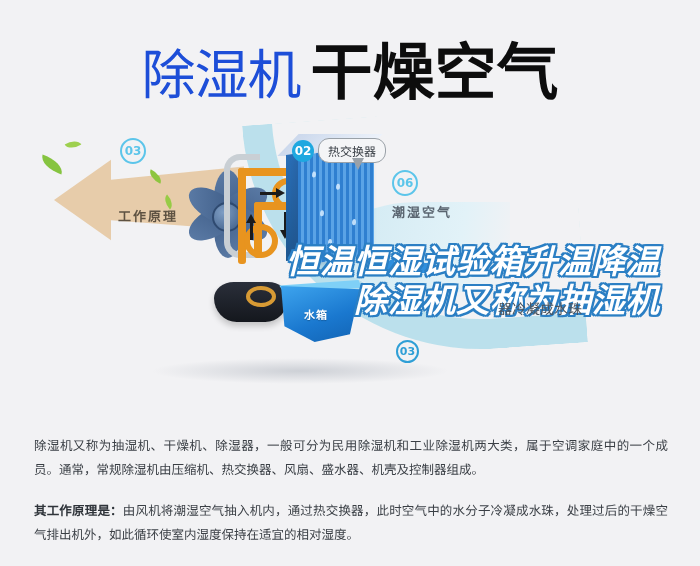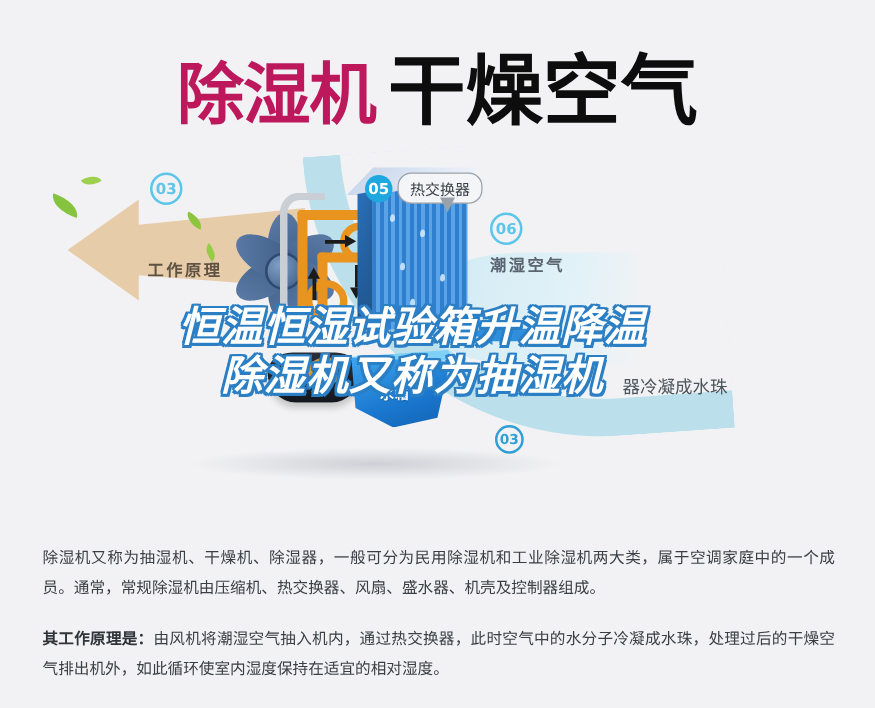--- a/index.html
+++ b/index.html
@@ -12,21 +12,21 @@
     position:relative;
   }
   #page{position:relative;width:700px;height:566px;background:#f2f2f4;}
 
   
   .title-wrap{
     position:absolute;left:0;top:22px;width:700px;
     text-align:center;white-space:nowrap;
   }
   .title-a{
-    font-size:54px;font-weight:bold;color:#be185d;
+    font-size:54px;font-weight:normal;color:#1d4ed8;
     letter-spacing:-1px;vertical-align:baseline;
     font-family:"DejaVu Sans","Liberation Sans",sans-serif;
   }
   .title-b{
     font-size:62px;font-weight:bold;color:#0d0d0d;
     letter-spacing:0px;margin-left:10px;vertical-align:baseline;
     font-family:"DejaVu Sans","Liberation Sans",sans-serif;
   }
 
   
@@ -183,21 +183,21 @@
     border-left:6px solid transparent;border-right:6px solid transparent;
     border-top:12px solid #9aa1a8;
   }
   .wet-label{
     position:absolute;left:392px;top:92px;font-size:13px;color:#5a6570;
     letter-spacing:2px;font-weight:bold;
   }
 
   
   .overlay{
-    position:absolute;left:0;top:243px;width:660px;text-align:center;
+    position:absolute;left:0;top:243px;width:660px;text-align:right;
     pointer-events:none;
   }
   .overlay div{
     font-size:33px;font-weight:bold;color:#ffffff;line-height:1.18;
     letter-spacing:1px;font-style:italic;
     font-family:"DejaVu Sans","Liberation Sans",sans-serif;
     -webkit-text-stroke:2.5px #2b7fc4;
     paint-order:stroke fill;
     text-shadow:
        2px 0 0 #2b7fc4, -2px 0 0 #2b7fc4,
@@ -294,21 +294,21 @@
 
     <div class="compressor"></div>
     <div class="comp-coil"></div>
     <div class="tank-lip"></div>
     <div class="tank"></div>
     <div class="tank-label">水箱</div>
 
     <div class="base-shadow"></div>
 
     <div class="badge hollow b-03a">03</div>
-    <div class="badge b-02">05</div>
+    <div class="badge b-02">02</div>
     <div class="badge hollow b-01">06</div>
 
     <div class="bubble">热交换器</div>
     <div class="bubble-tail"></div>
 
     <div class="wet-label">潮湿空气</div>
   </div>
 
   <div class="overlay">
     <div>恒温恒湿试验箱升温降温</div>

